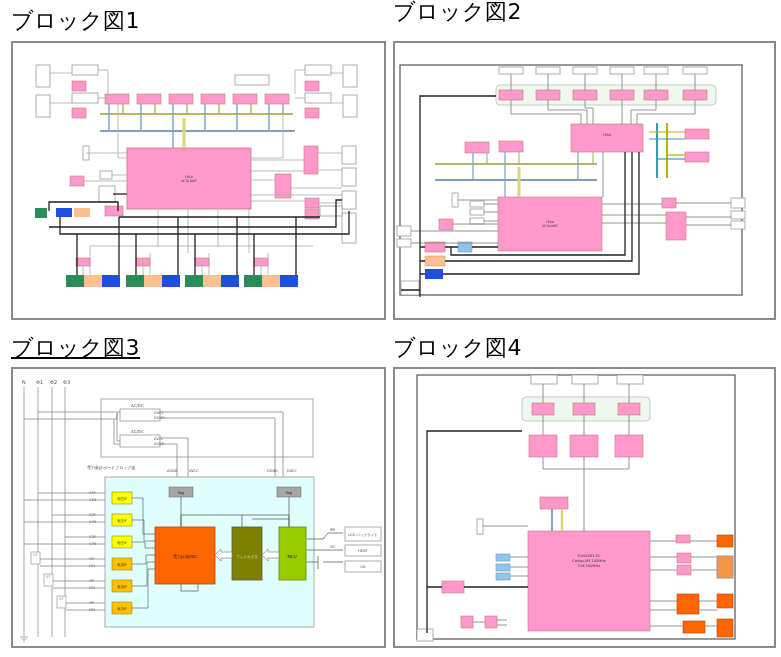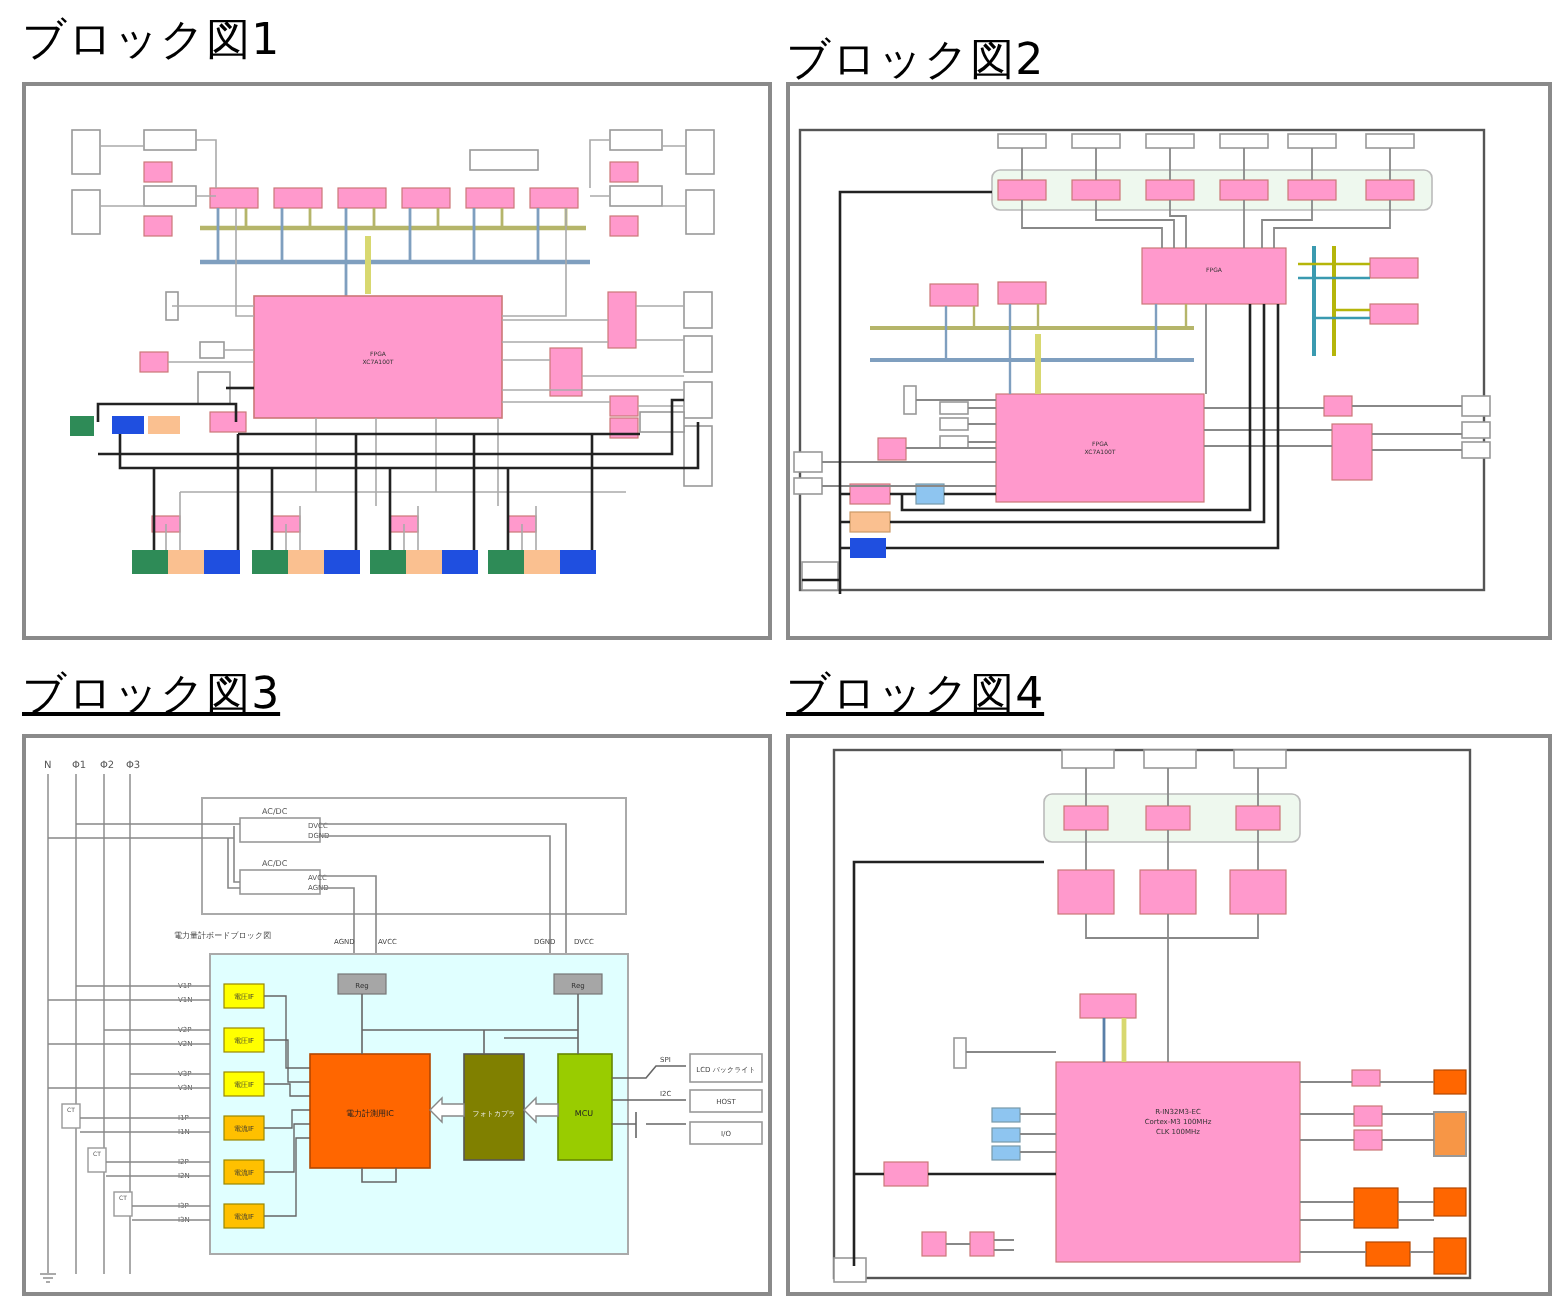--- a/index.html
+++ b/index.html
@@ -118,21 +118,21 @@
       <rect x="231" y="232" width="18" height="12" fill="#2e8b57"></rect>
       <rect x="249" y="232" width="18" height="12" fill="#fac090"></rect>
       <rect x="267" y="232" width="18" height="12" fill="#1f4fe0"></rect>
       <rect x="22" y="165" width="12" height="10" fill="#2e8b57"></rect>
       <rect x="43" y="165" width="16" height="9" fill="#1f4fe0"></rect>
       <rect x="61" y="165" width="16" height="9" fill="#fac090"></rect>
     </g>
   </svg>
 </div>
 
-<div class="title" style="left:393px; top:20px;text-align:right;">ブロック図2</div>
+<div class="title" style="left:393px; top:1px;text-align:right;">ブロック図2</div>
 <div class="frame" style="left:393px; top:41px; width:383px; height:279px;">
   <svg width="379" height="275" viewBox="0 0 379 275">
     <rect x="5" y="22" width="342" height="230" fill="none" stroke="#555" stroke-width="1.2"></rect>
     <rect x="101" y="42" width="220" height="20" rx="4" fill="#eef8ee" stroke="#bbb" stroke-width="0.8"></rect>
     <g stroke="#999" fill="#fff" stroke-width="0.8">
       <rect x="104" y="24" width="24" height="7"></rect>
         <rect x="141" y="24" width="24" height="7"></rect>
         <rect x="178" y="24" width="24" height="7"></rect>
       <rect x="215" y="24" width="24" height="7"></rect>
         <rect x="249" y="24" width="24" height="7"></rect>
@@ -334,21 +334,21 @@
     <text x="317" y="179" font-size="3.5" fill="#444">I2C</text>
     <rect x="332" y="158" width="36" height="14" fill="#fff" stroke="#999" stroke-width="0.8"></rect>
     <rect x="332" y="176" width="36" height="11" fill="#fff" stroke="#999" stroke-width="0.8"></rect>
     <rect x="332" y="192" width="36" height="11" fill="#fff" stroke="#999" stroke-width="0.8"></rect>
     <text x="350" y="167" font-size="3.5" text-anchor="middle" fill="#444">LCD バックライト</text>
     <text x="350" y="183" font-size="3.5" text-anchor="middle" fill="#444">HOST</text>
     <text x="350" y="199" font-size="3.5" text-anchor="middle" fill="#444">I/O</text>
   </svg>
 </div>
 
-<div class="title" style="left:393px; top:337px;text-decoration:underline;">ブロック図4</div>
+<div class="title" style="left:393px; top:337px;">ブロック図4</div>
 <div class="frame" style="left:393px; top:367px; width:383px; height:281px;">
   <svg width="379" height="277" viewBox="0 0 379 277">
     <rect x="22" y="6" width="318" height="264" fill="none" stroke="#555" stroke-width="1.2"></rect>
     <rect x="127" y="28" width="128" height="24" rx="4" fill="#eef8ee" stroke="#bbb" stroke-width="0.8"></rect>
     <g stroke="#999" fill="#fff" stroke-width="0.8">
       <rect x="136" y="6" width="26" height="9"></rect>
         <rect x="177" y="6" width="26" height="9"></rect>
         <rect x="222" y="6" width="26" height="9"></rect>
       <rect x="82" y="150" width="6" height="15"></rect>
       <rect x="22" y="260" width="16" height="12"></rect>

